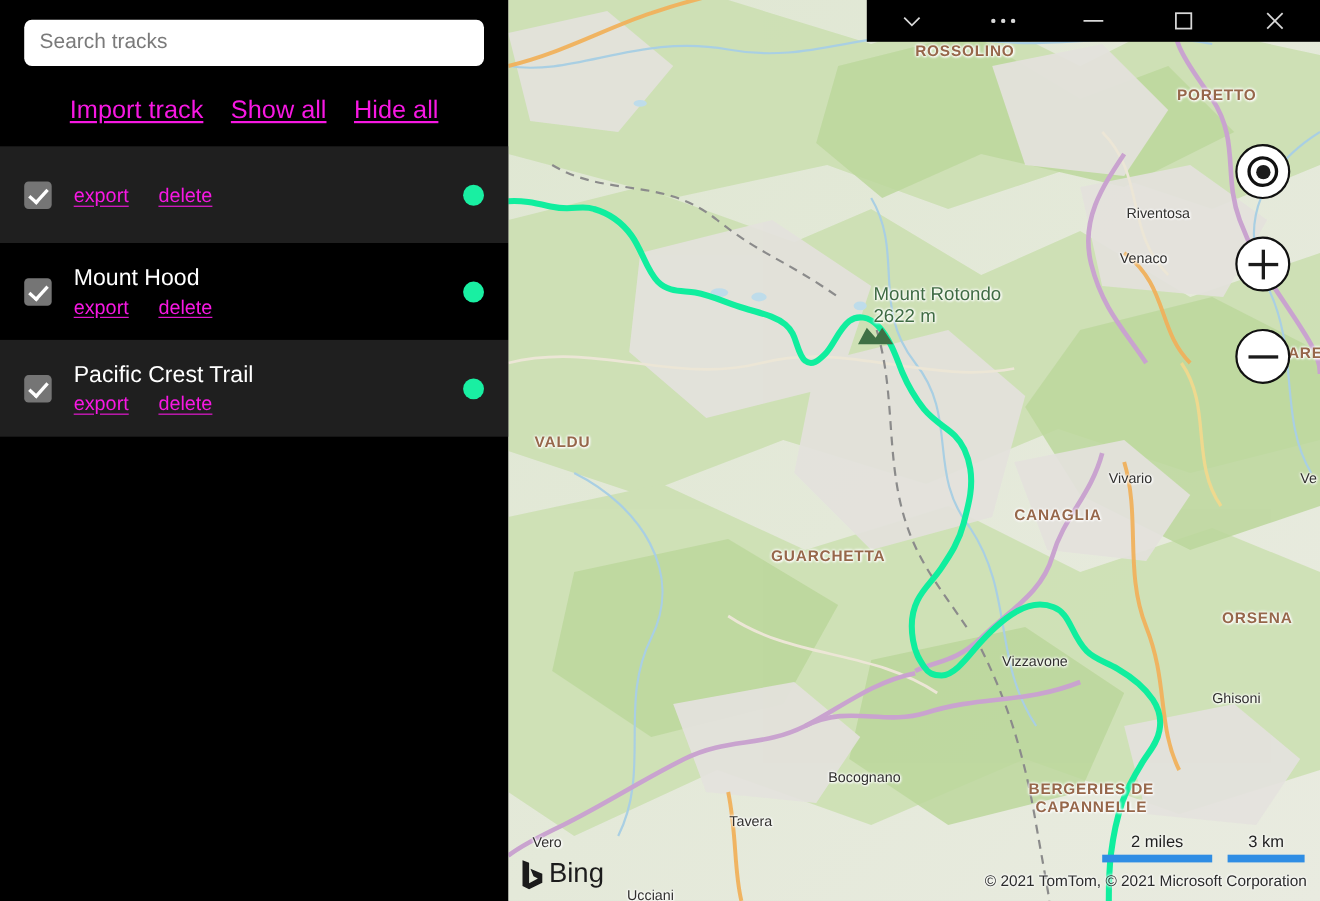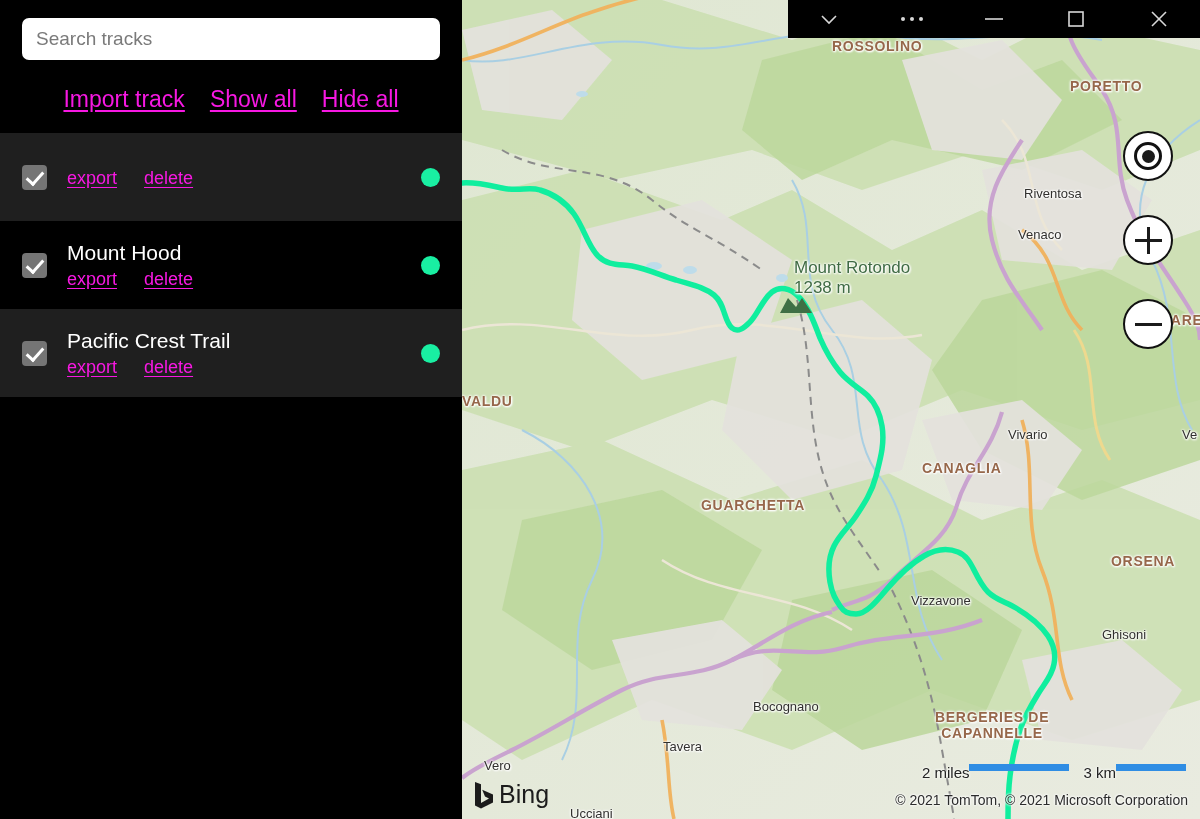--- a/index.html
+++ b/index.html
@@ -106,21 +106,21 @@
     position: absolute; left: 12px; bottom: 10px; display: flex;
     align-items: center; gap: 5px;
   }
   #bing-text { font-size: 25px; color: #1c1c1c; font-family: "Liberation Sans", sans-serif; }
 
   
   #scale-wrap {
     position: absolute; right: 14px; bottom: 35px; display: flex; gap: 14px;
     align-items: flex-end;
   }
-  .scale-unit { display: flex; flex-direction: row; }
+  .scale-unit { display: flex; flex-direction: column; align-items: center; }
   .scale-label { font-size: 15px; color: #222; margin-bottom: 3px;
                  text-shadow: 0 0 3px #fff, 0 0 3px #fff; }
   .scale-bar { height: 7px; background: #2f8de4; }
   #scale-miles .scale-bar { width: 100px; }
   #scale-km .scale-bar { width: 70px; }
 
   #copyright {
     position: absolute; right: 12px; bottom: 11px; font-size: 14px;
     color: #2b2b2b; white-space: nowrap;
     text-shadow: 0 0 3px #fff, 0 0 3px #fff, 0 0 2px #fff;
@@ -295,22 +295,22 @@
       <path d="M318,313 L326,298 L334,307 L340,298 L350,313 Z" fill="#3f7045"></path>
     </svg>
 
     <div id="map-labels">
       <div class="map-label lbl-area" style="left:370px;  top:38px;">ROSSOLINO</div>
       <div class="map-label lbl-area" style="left:608px;  top:78px;">PORETTO</div>
       <div class="map-label lbl-town" style="left:562px;  top:186px;">Riventosa</div>
       <div class="map-label lbl-town" style="left:556px;  top:227px;">Venaco</div>
       <div class="map-label lbl-area" style="left:688px;  top:312px;">SUAREL</div>
       <div class="map-label lbl-peak" style="left: 332px; top: 258px; white-space: pre;">Mount Rotondo
-1238 m</div>
-      <div class="map-label lbl-area" style="left:0;   top:393px;">VALDU</div>
+2622 m</div>
+      <div class="map-label lbl-area" style="left:24px;   top:393px;">VALDU</div>
       <div class="map-label lbl-area" style="left:239px;  top:497px;">GUARCHETTA</div>
       <div class="map-label lbl-area" style="left:460px;  top:460px;">CANAGLIA</div>
       <div class="map-label lbl-town" style="left:546px;  top:427px;">Vivario</div>
       <div class="map-label lbl-town" style="left:720px;  top:427px;">Ve</div>
       <div class="map-label lbl-area" style="left:649px;  top:553px;">ORSENA</div>
       <div class="map-label lbl-town" style="left:449px;  top:593px;">Vizzavone</div>
       <div class="map-label lbl-town" style="left:640px;  top:627px;">Ghisoni</div>
       <div class="map-label lbl-area" style="left: 473px; top: 709px; text-align: center; white-space: pre;">BERGERIES DE
 CAPANNELLE</div>
       <div class="map-label lbl-town" style="left:291px;  top:699px;">Bocognano</div>

